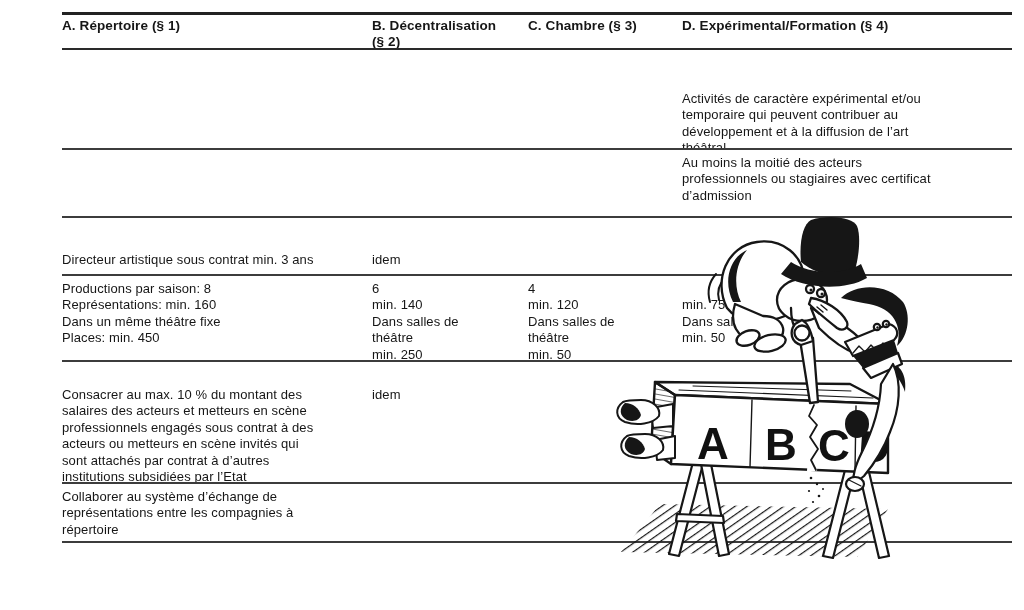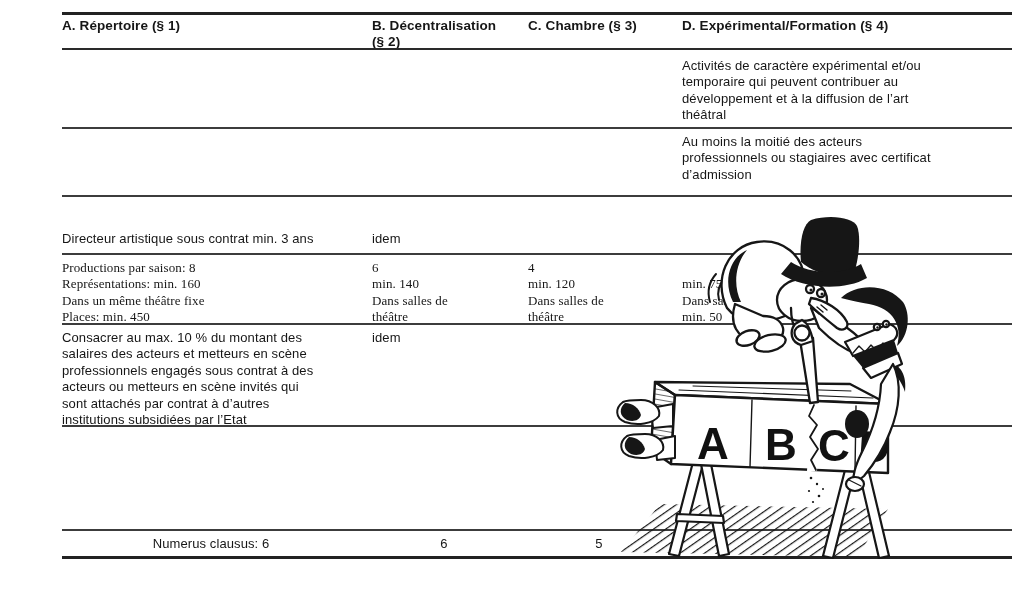--- a/index.html
+++ b/index.html
@@ -17,25 +17,25 @@
     border-top:3px solid #222222;
   }
   .t-row{
     display:grid;
     grid-template-columns:310px 156px 154px 330px;
     box-sizing:border-box;
     overflow:hidden;
     border-bottom:2px solid #3c3c3c;
   }
   .t-row.header{height:35px;border-bottom:2px solid #2a2a2a;}
-  .t-row.r1{height:79px;}
+  .t-row.r1{height:67px;margin-top:33px;}
   .t-row.r2{height:68px;}
   .t-row.r3{height:29px;margin-top:29px;}
-  .t-row.r4{height:70px;font-family:Liberation Serif, serif;}
-  .t-row.r5{height:102px;}
+  .t-row.r4{height:86px;}
+  .t-row.r5{height:102px;margin-top:20px;}
   .t-row.r6{height:59px;}
   .t-row.r7{height:104px;}
   .t-row.r8{height:28px;border-bottom:3px solid #222222;text-align:center;}
   .cell{
     font-size:13px;
     line-height:16.4px;
     padding:5px 12px 0 0;
     white-space:pre-line;
     letter-spacing:0.1px;
   }
@@ -118,20 +118,28 @@
 salaires des acteurs et metteurs en scène
 professionnels engagés sous contrat à des
 acteurs ou metteurs en scène invités qui
 sont attachés par contrat à d’autres
 institutions subsidiées par l’Etat</div>
     <div class="cell">idem</div>
     <div class="cell"></div>
     <div class="cell"></div>
   </div>
 
+  <div class="t-row r6">
+    <div class="cell">Collaborer au système d’échange de
+représentations entre les compagnies à
+répertoire</div>
+    <div class="cell"></div>
+    <div class="cell"></div>
+    <div class="cell"></div>
+  </div>
 
   <div class="t-row r7">
     <div class="cell"></div>
     <div class="cell"></div>
     <div class="cell"></div>
   </div>
 
   <div class="t-row r8">
     <div class="cell">Numerus clausus: 6</div>
     <div class="cell">6</div>

